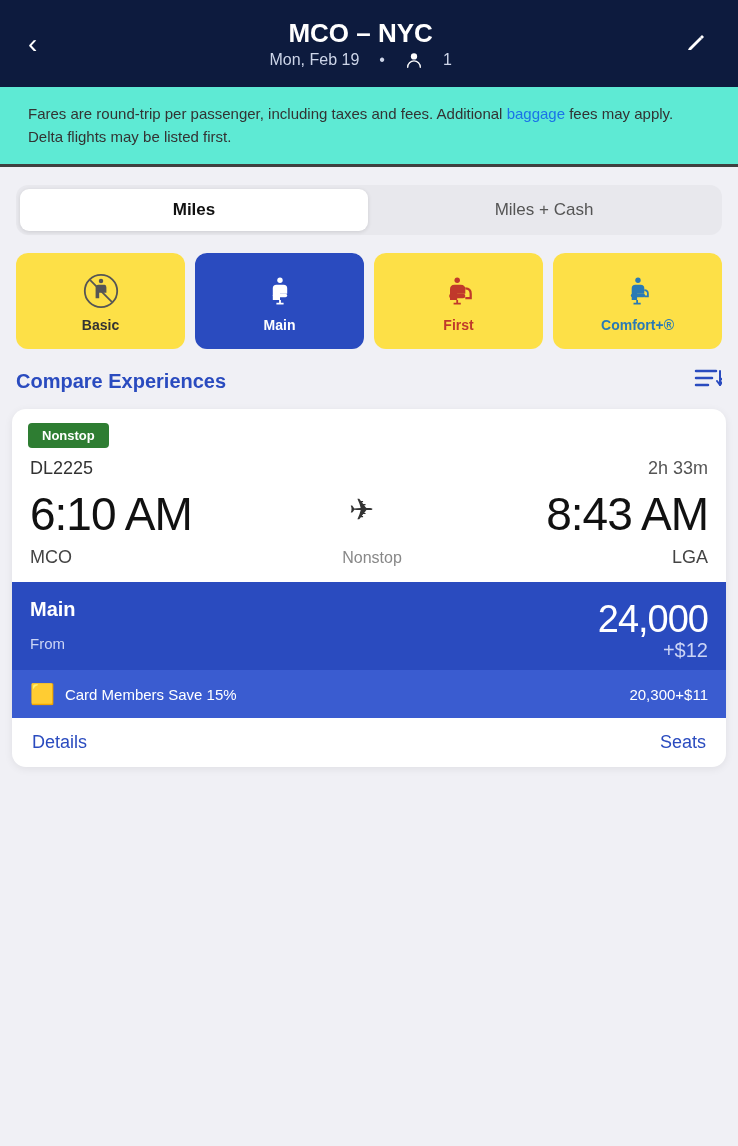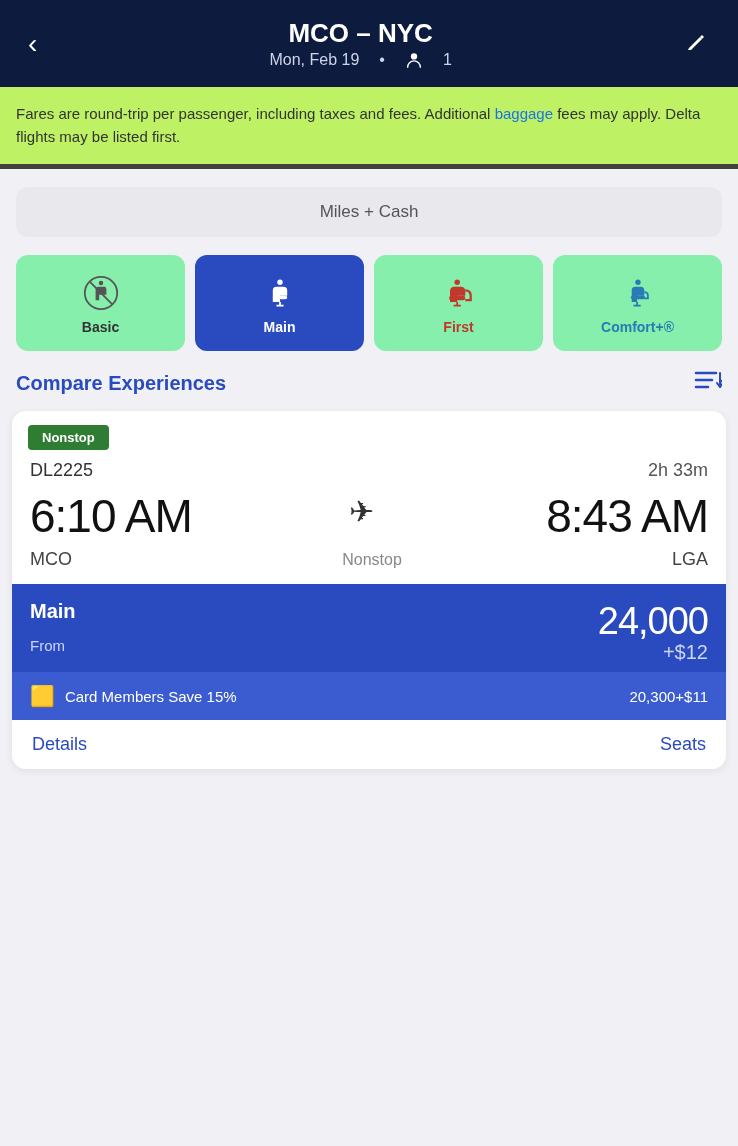--- a/index.html
+++ b/index.html
@@ -54,26 +54,26 @@
     }
     .person-icon {
       display: inline-block;
       width: 18px;
       height: 18px;
       vertical-align: middle;
     }
 
     
     .notice {
-      background: #bef264;
-      padding: 16px 16px;
+      background: #5eead4;
+      padding: 16px 28px;
       font-size: 15px;
       color: #333;
       line-height: 1.5;
-      border-bottom: 5px solid #404040;
+      border-bottom: 3px solid #404040;
     }
     .notice a {
       color: #1a73e8;
       text-decoration: none;
     }
 
     
     .tab-selector {
       background: #e8e8ed;
       margin: 18px 16px;
@@ -101,21 +101,21 @@
     }
 
     
     .cabin-selector {
       display: flex;
       margin: 0 16px 18px 16px;
       gap: 10px;
     }
     .cabin-card {
       flex: 1;
-      background: #86efac;
+      background: #fde047;
       border-radius: 12px;
       padding: 18px 6px 14px 6px;
       text-align: center;
       cursor: pointer;
       border: 2px solid transparent;
     }
     .cabin-card.active {
       background: #2a4bbf;
       border-color: #2a4bbf;
     }
@@ -334,20 +334,21 @@
       <path d="M16 9 L18 7 L20 9 L18 11 Z" fill="white"></path>
     </svg>
   </span>
 </div>
 
 <div class="notice">
   <span>Fares are round-trip per passenger, including taxes and fees. Additional </span><a>baggage</a><span> fees may apply. Delta flights may be listed first.</span>
 </div>
 
 <div class="tab-selector">
+  <div class="tab-option active">Miles</div>
   <div class="tab-option">Miles + Cash</div>
 </div>
 
 <div class="cabin-selector">
 
   <div class="cabin-card">
     <svg class="seat-svg cabin-icon-basic" viewBox="0 0 40 40">
       <circle cx="20" cy="20" r="18" fill="none" stroke="#555" stroke-width="2"></circle>
       <line x1="8" y1="8" x2="32" y2="32" stroke="#555" stroke-width="2"></line>
       <path d="M14 28 L14 16 Q14 13 17 13 L24 13 Q26 13 26 16 L26 22 L18 22 L18 28 Z" fill="#555"></path>

